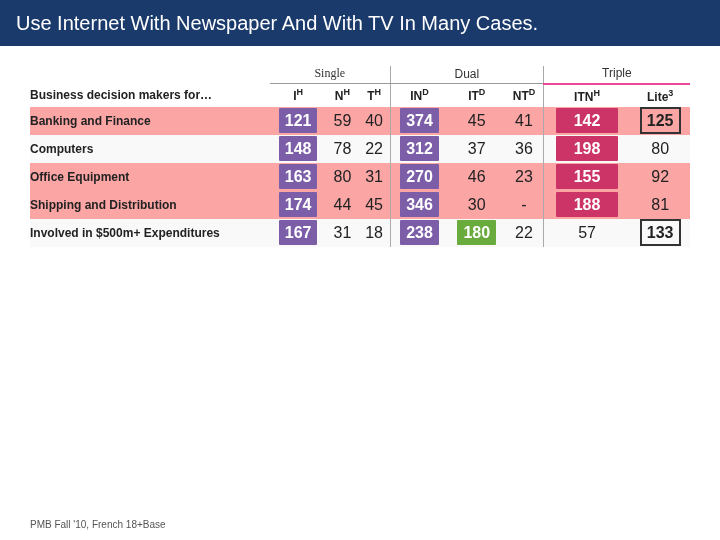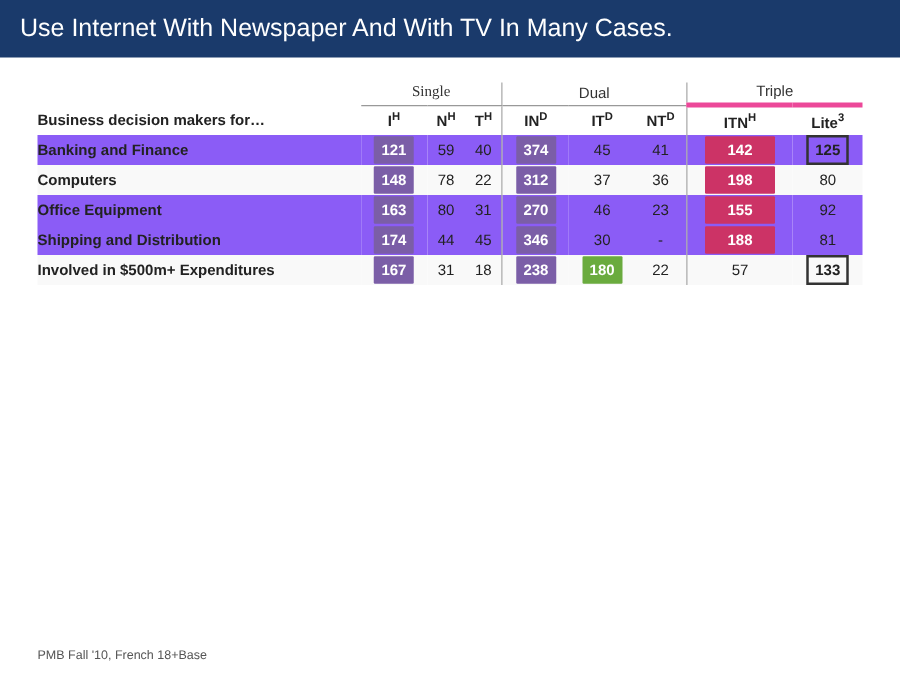--- a/index.html
+++ b/index.html
@@ -51,21 +51,21 @@
       text-align: center;
       font-size: 12px;
       font-weight: bold;
       color: #222;
       padding: 3px 4px;
     }
 
     .cell {
       text-align: center;
       padding: 5px 4px;
-      font-size: 12px;
+      font-size: 16px;
       color: #222;
     }
 
     .cell-purple {
       background: #7b5ea7;
       color: #fff;
       font-weight: bold;
       padding: 4px 6px;
       border-radius: 1px;
     }
@@ -94,21 +94,21 @@
 
     .separator {
       border-left: 1px solid #aaa;
     }
 
     .row-even td {
       background: #f9f9f9;
     }
 
     .row-odd td {
-      background: #8b5cf6;
+      background: #fca5a5;
     }
 
     sup {
       font-size: 9px;
     }
 
     #footer {
       position: absolute;
       bottom: 10px;
       left: 30px;
@@ -126,21 +126,21 @@
 <div id="main">
   <table>
     <thead>
       <tr>
         <td></td>
 
         <td colspan="3" class="group-header" style="border-bottom: 1px solid #999; font-family: Liberation Serif, serif;">Single</td>
 
         <td colspan="3" class="group-header separator" style="border-bottom: 1px solid #999;">Dual</td>
 
-        <td colspan="2" class="group-header separator" style="border-bottom: 4px solid #ec4899;">Triple</td>
+        <td colspan="2" class="group-header separator" style="border-bottom: 2px solid #ec4899;">Triple</td>
       </tr>
       <tr>
         <td class="col-label">
           <span>Business decision makers for…</span>
         </td>
         <td class="col-header">I<sup>H</sup></td>
         <td class="col-header">N<sup>H</sup></td>
         <td class="col-header">T<sup>H</sup></td>
         <td class="col-header separator">IN<sup>D</sup></td>
         <td class="col-header">IT<sup>D</sup></td>

